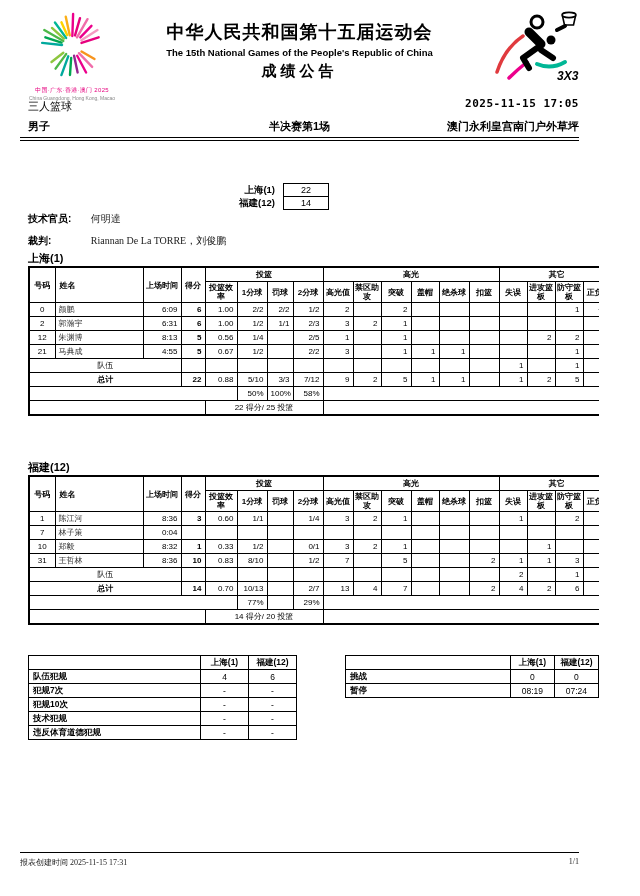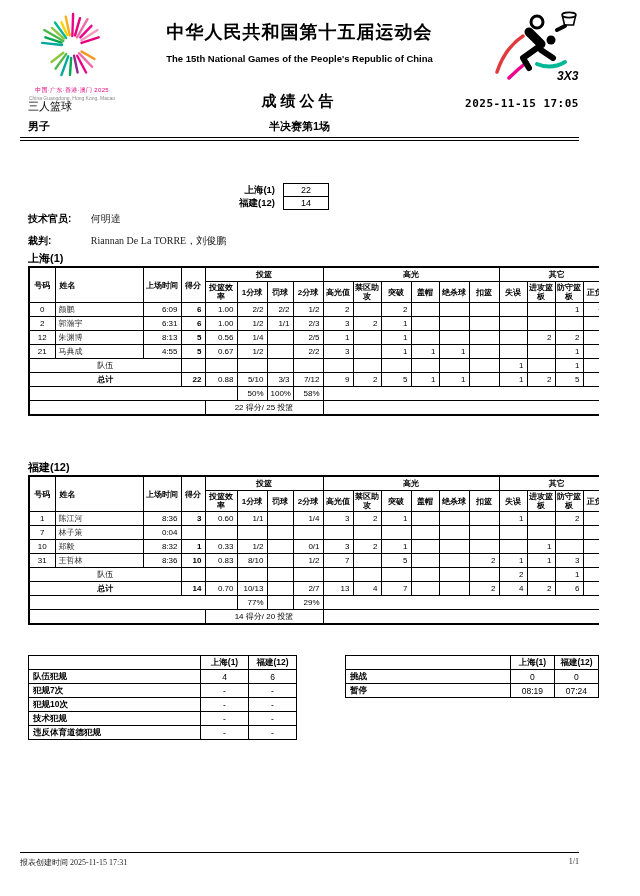--- a/index.html
+++ b/index.html
@@ -5,22 +5,22 @@
   html,body{margin:0;padding:0;background:#fff;}
   .page{position:relative;width:599px;height:896px;background:#fff;color:#000;
         font-family:"Liberation Sans","DejaVu Sans",sans-serif;overflow:hidden;}
 
   
   .emblem{position:absolute;left:16px;top:8px;width:112px;text-align:center;}
   .emblem .cap1{font-size:6px;color:#e6007e;letter-spacing:.3px;white-space:nowrap;}
   .emblem .cap2{font-size:5px;color:#8a8a8a;white-space:nowrap;}
   .titles{position:absolute;left:140px;right:140px;top:20px;text-align:center;}
   .title-cn{font-size:18px;font-weight:bold;letter-spacing:1px;}
-  .title-en{font-size:9.5px;font-weight:bold;margin-top:9px;}
-  .bulletin{font-size:15px;font-weight:bold;margin-top:28px;letter-spacing:4px;}
+  .title-en{font-size:9.5px;font-weight:bold;margin-top:3px;}
+  .bulletin{font-size:15px;font-weight:bold;margin-top:4px;letter-spacing:4px;}
   .pictogram{position:absolute;right:16px;top:8px;width:104px;height:86px;}
   .datetime{position:absolute;right:20px;top:97px;font-family:"DejaVu Sans Mono","Liberation Mono",monospace;
             font-weight:bold;font-size:11px;letter-spacing:.5px;}
   .sport{position:absolute;left:28px;top:99px;font-weight:normal;font-size:11px;text-align:center;}
 
   .meta-row{position:absolute;left:20px;right:20px;top:119px;display:grid;
             grid-template-columns:1fr auto 1fr;font-weight:bold;font-size:11px;
             border-bottom:1px solid #000;padding:0 0 3px 0;}
   .meta-row .l{text-align:left;padding-left:8px;font-family:Liberation Mono, monospace;}
   .meta-row .c{text-align:center;}
@@ -130,20 +130,21 @@
     <path d="M83.5 8 L85.5 17 L94.5 17 L96.5 8" fill="none" stroke="#000" stroke-width="1.6"></path>
     <text x="78" y="72" font-size="12" font-style="italic" font-weight="bold" font-family="Liberation Sans, sans-serif" fill="#000">3X3</text>
   </svg>
 
   <div class="datetime">2025-11-15 17:05</div>
   <div class="sport">三人篮球</div>
 
   <div class="meta-row">
     <div class="l">男子</div>
     <div class="c">半决赛第1场</div>
+    <div class="r">澳门永利皇宫南门户外草坪</div>
   </div>
   <div class="rule2"></div>
 
 
   <div class="scorebox">
     <div class="sb-row">
       <div class="sb-label">上海(1)</div>
       <div class="sb-val">22</div>
     </div>
     <div class="sb-row">

